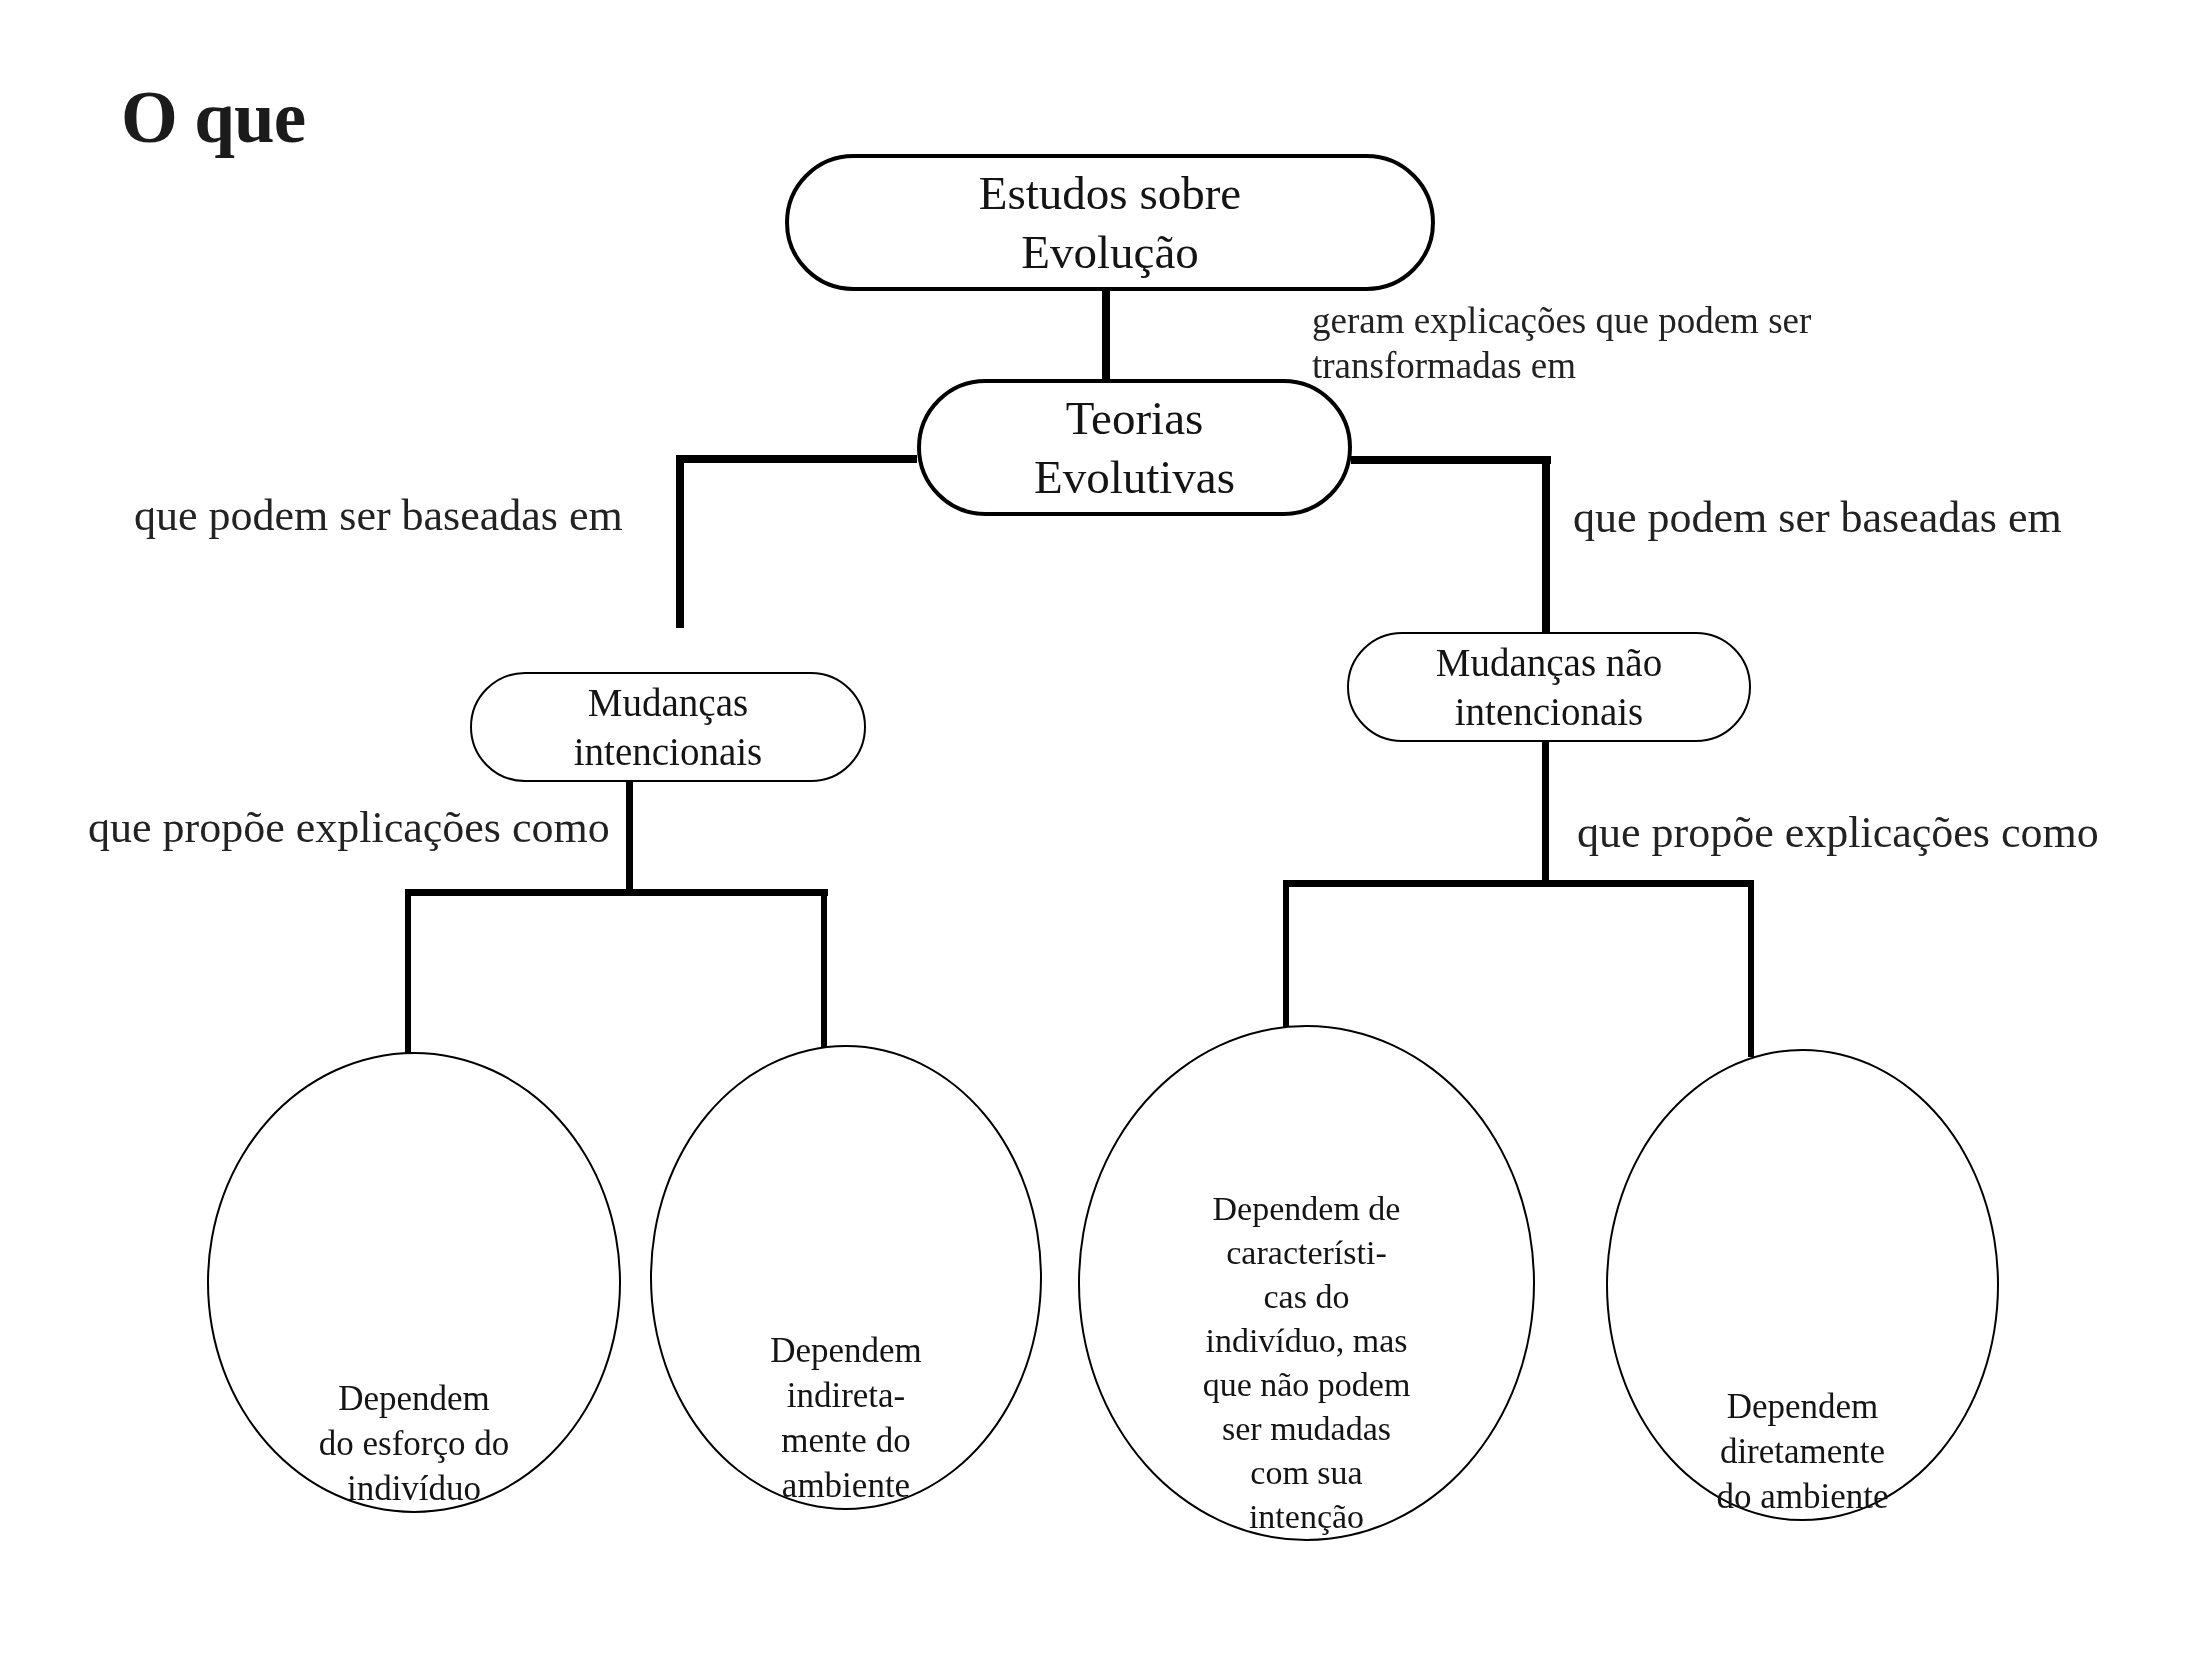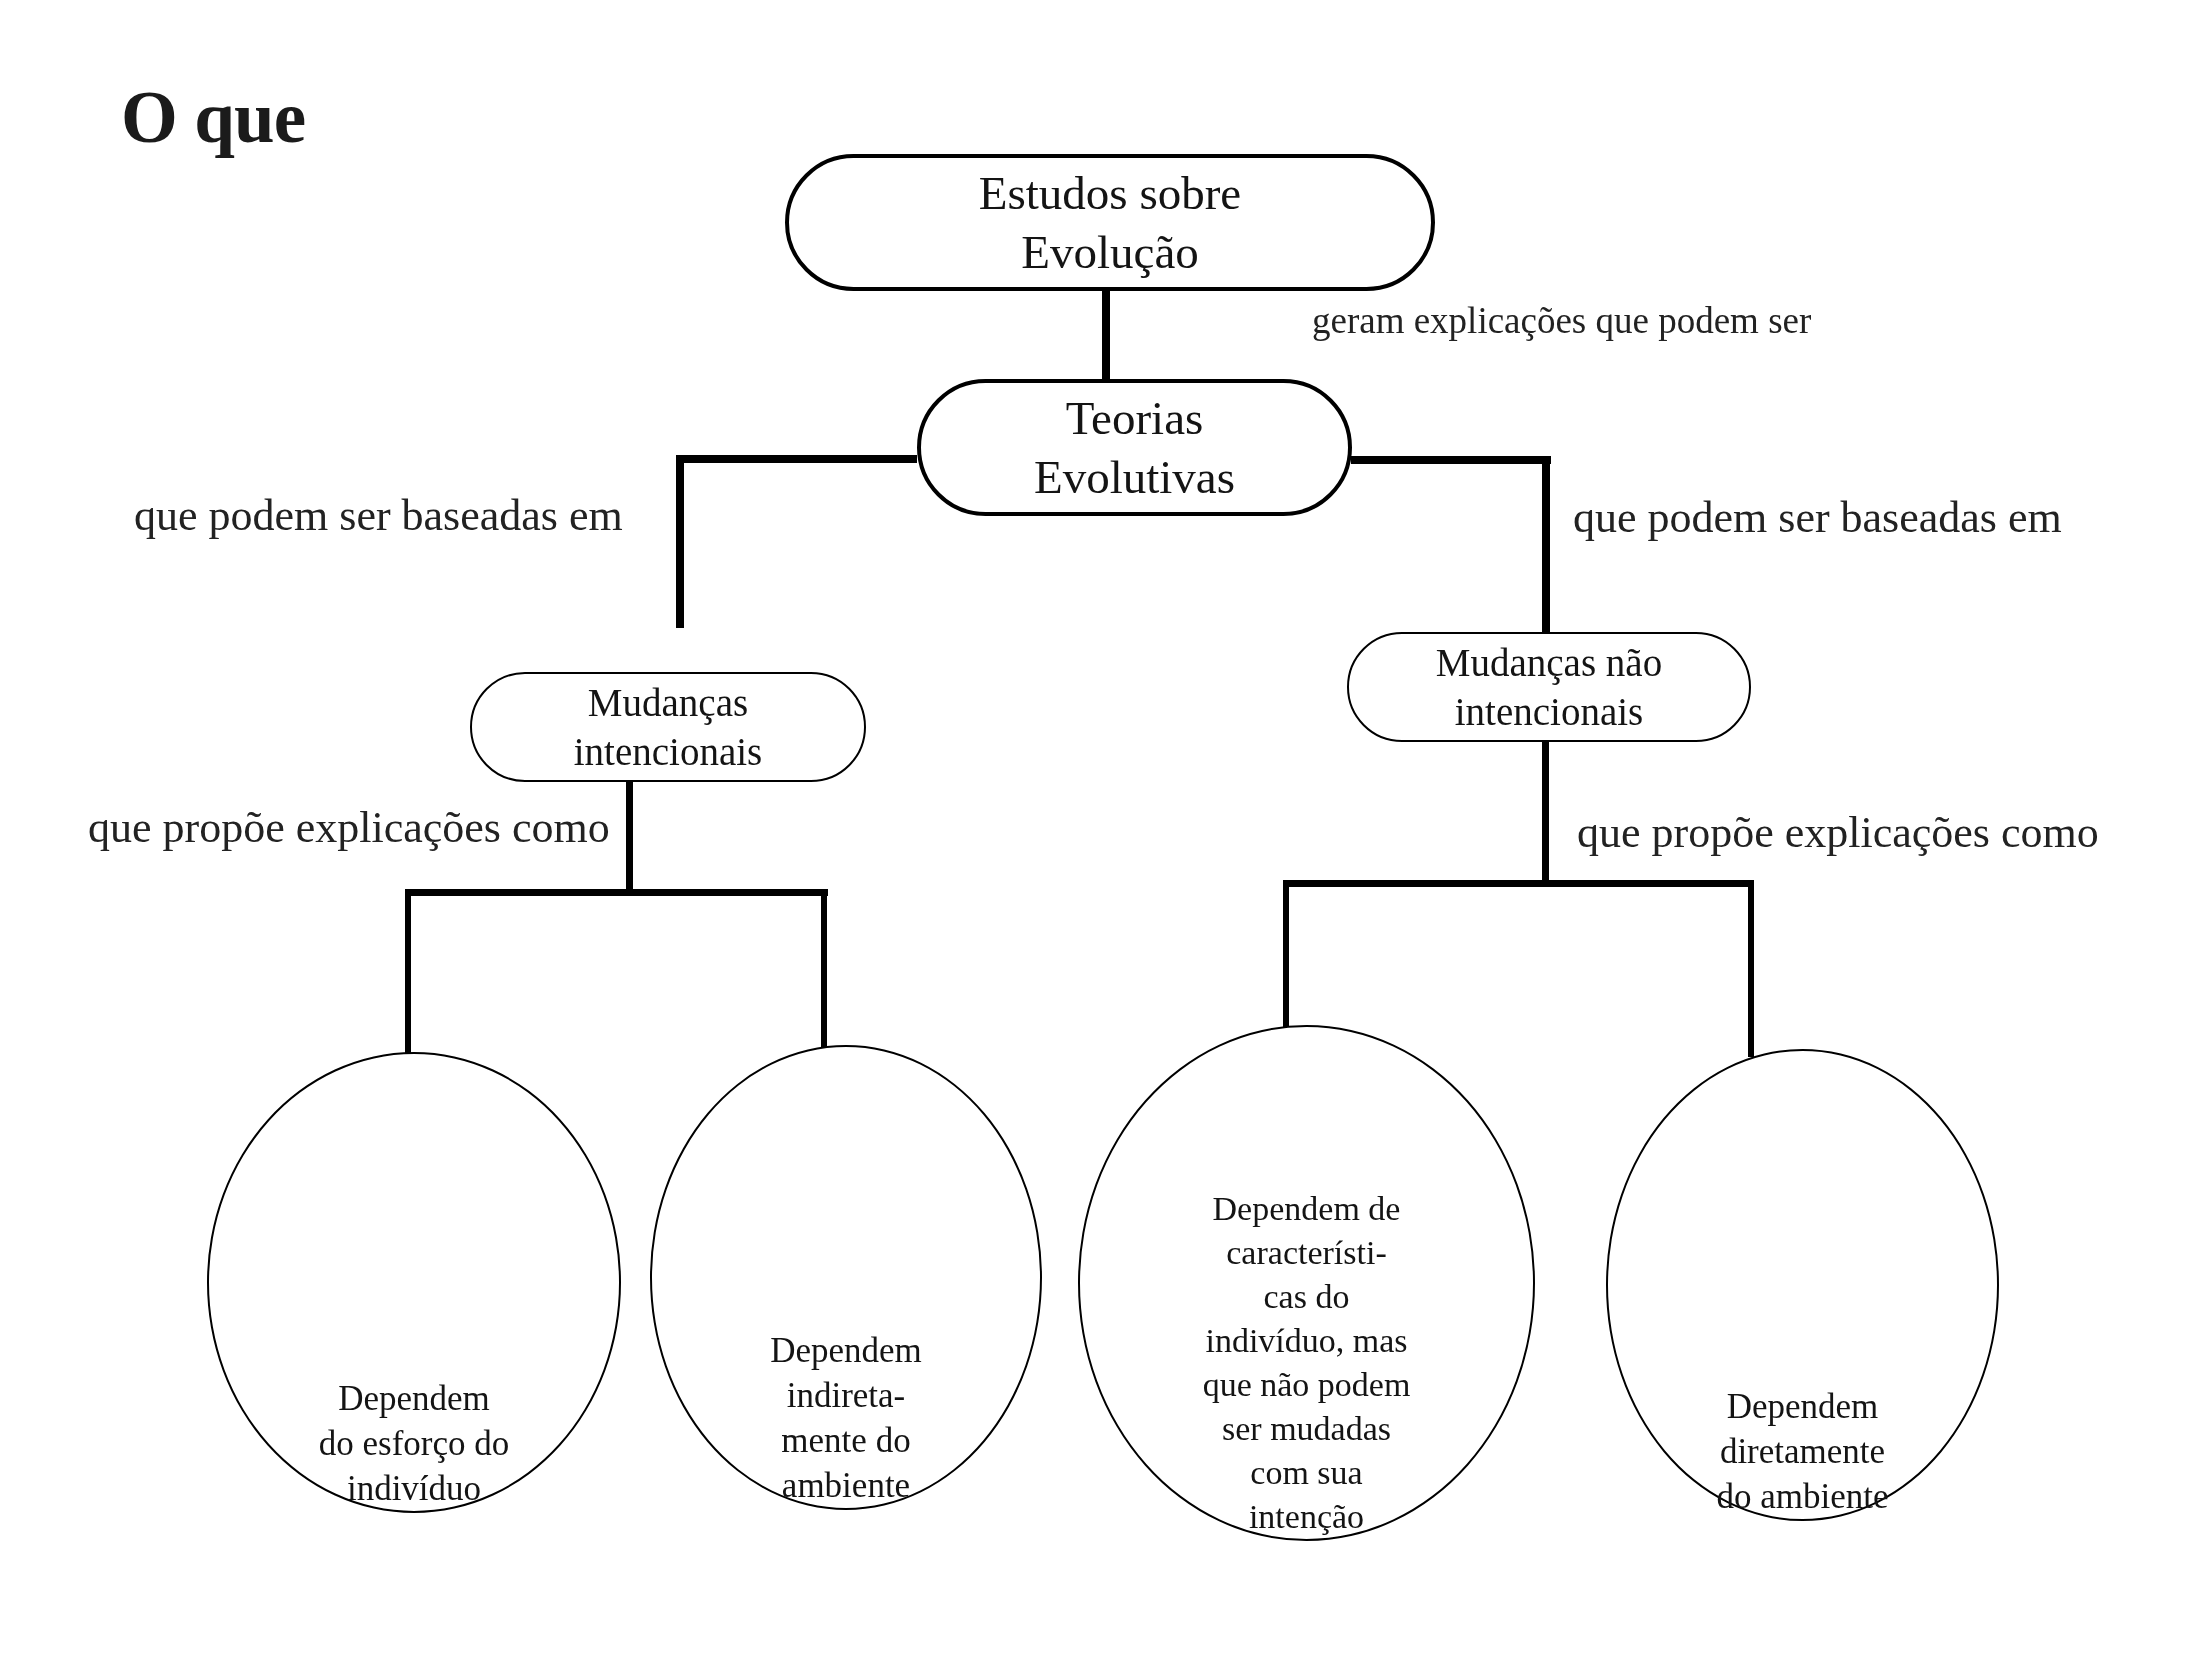--- a/index.html
+++ b/index.html
@@ -121,20 +121,21 @@
     <div>intencionais</div>
   </div>
 
   <div class="node node-sm" id="node-mnao">
     <div>Mudanças não</div>
     <div>intencionais</div>
   </div>
 
   <div class="edge-label" id="label-geram">
     <div>geram explicações que podem ser</div>
+    <div>transformadas em</div>
   </div>
   <div class="edge-label" id="label-baseadas-left">que podem ser baseadas em</div>
   <div class="edge-label" id="label-baseadas-right">que podem ser baseadas em</div>
   <div class="edge-label" id="label-propoe-left">que propõe explicações como</div>
   <div class="edge-label" id="label-propoe-right">que propõe explicações como</div>
 
   <div class="ellipse" id="ellipse-esforco">
     <div>Dependem</div>
     <div>do esforço do</div>
     <div>indivíduo</div>

